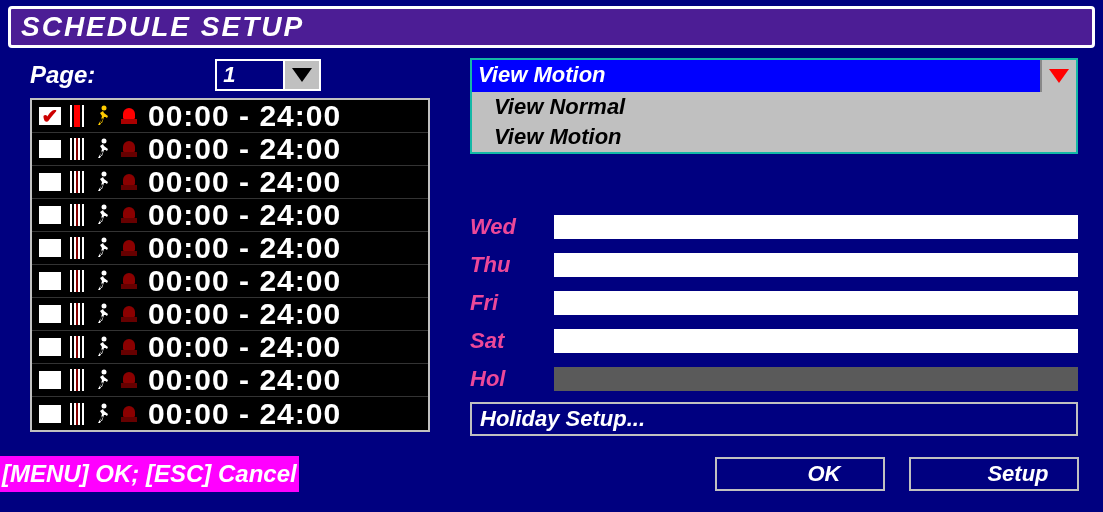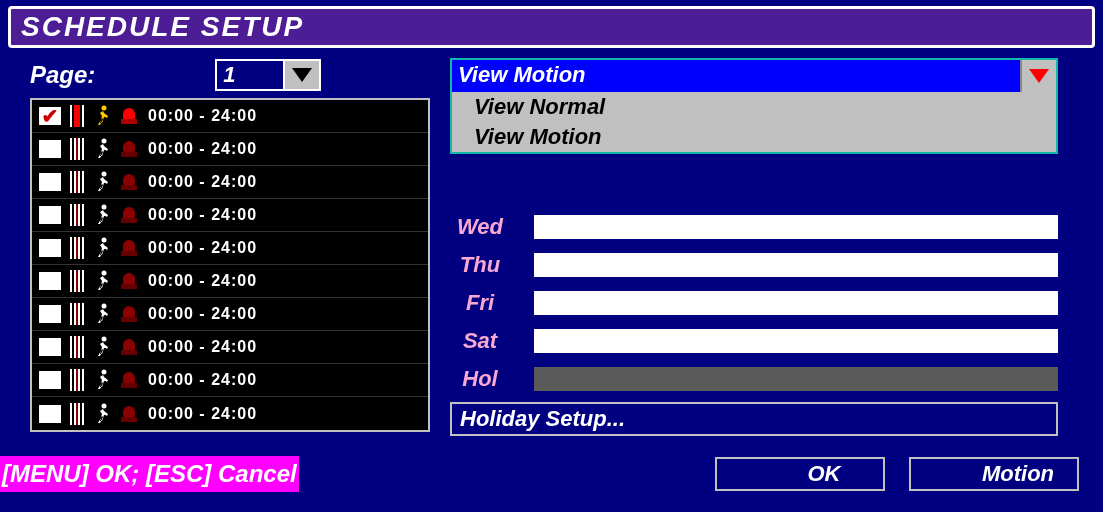--- a/index.html
+++ b/index.html
@@ -19,21 +19,21 @@
     border: 3px solid #fff;
     border-radius: 4px;
     background: #4c1d95;
     padding: 2px 10px;
     font-size: 28px;
     letter-spacing: 2px;
   }
   .content {
     display: flex;
     padding: 10px 18px 0 30px;
-    gap: 20px;
+    gap: 40px;
   }
   .left {
     width: 400px;
   }
   .page-row {
     display: flex;
     align-items: center;
     height: 34px;
     margin-bottom: 6px;
   }
@@ -134,21 +134,21 @@
   .siren-base {
     position: absolute;
     bottom: 2px; left: 1px;
     width: 16px; height: 5px;
   }
   .siren.red .siren-dome { background: #f00; }
   .siren.red .siren-base { background: #a00; }
   .siren.dark .siren-dome { background: #8b0000; }
   .siren.dark .siren-base { background: #600; }
   .time {
-    font-size: 16px;
+    font-size: 30px;
     color: #fff;
     margin-left: 4px;
     letter-spacing: 1px;
     font-style: normal;
     font-weight: bold;
   }
 
   .right {
     width: 610px;
     position: relative;
@@ -211,22 +211,21 @@
   }
   .day-row {
     display: flex;
     align-items: center;
     height: 38px;
     gap: 24px;
   }
   .day-label {
     width: 60px;
     font-size: 22px;
-    color: #f9a8d4;
-    text-align: center;
+    color: #ec4899;
   }
   .day-bar {
     flex: 1;
     height: 24px;
   }
   .day-bar.white { background: #fff; }
   .day-bar.gray { background: #5a5a5a; }
 
   .holiday-btn {
     position: absolute;
@@ -525,14 +524,14 @@
       </div>
 
     <div class="holiday-btn">Holiday Setup...</div>
   </div>
 </div>
 
 <div class="bottom-bar">
   <div class="hint">[MENU] OK; [ESC] Cancel</div>
   <div class="spacer"></div>
   <div class="btn">OK</div>
-  <div class="btn">Motion</div>
+  <div class="btn">Setup</div>
 </div>
 
 </body></html>

